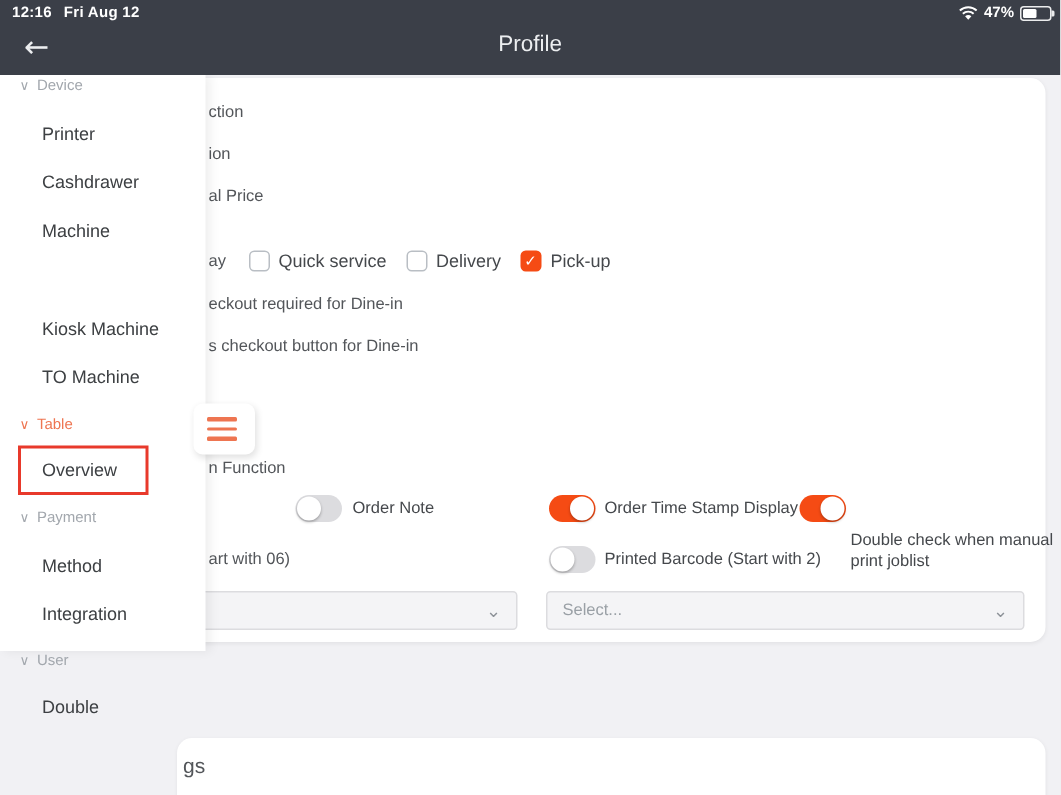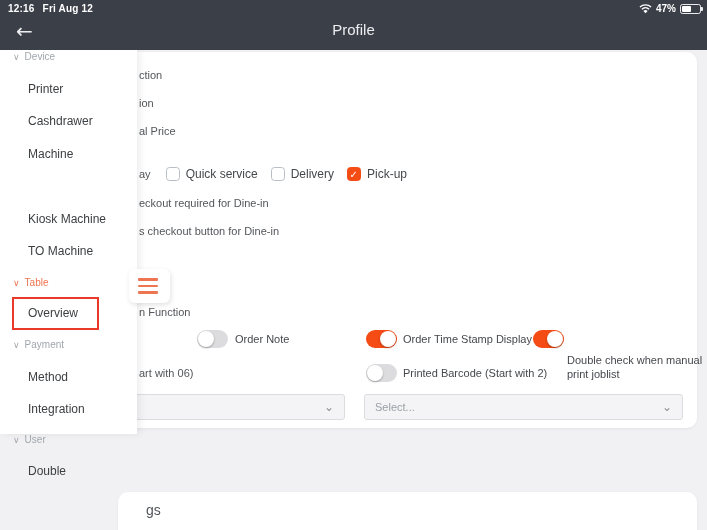--- a/index.html
+++ b/index.html
@@ -28,21 +28,21 @@
               line-height:26px; background:none; border:none; cursor:pointer;
               font-family:"DejaVu Sans", sans-serif; }
   .nav-title { position:absolute; left:0; right:0; top:5px; text-align:center;
                color:#eceef0; font-size:15px; }
 
   
   .card { position:absolute; background:#fff; border-radius:10px;
           box-shadow:0 1px 3px rgba(0,0,0,.06); }
   .main-card { left:118px; top:52px; width:579px; height:376px; }
   .second-card { left:118px; top:492px; width:579px; height:60px; }
-  .section2-frag { position:absolute; left:28px; top:10px; font-size:14px;
+  .section2-frag { position:absolute; left:4px; top:10px; font-size:14px;
                    color:#53565a; }
 
   
   .sidebar { position:absolute; left:0; top:50px; width:137px; height:384px;
              background:#fff; z-index:5;
              box-shadow:3px 0 7px rgba(0,0,0,.07); }
   .side-row { position:absolute; height:20px; line-height:20px; white-space:nowrap;
               cursor:pointer; }
   .side-section { left:13px; font-size:10px; color:#a2a7ad; }
   .side-section .chev { margin-right:5px; font-size:9px; }

